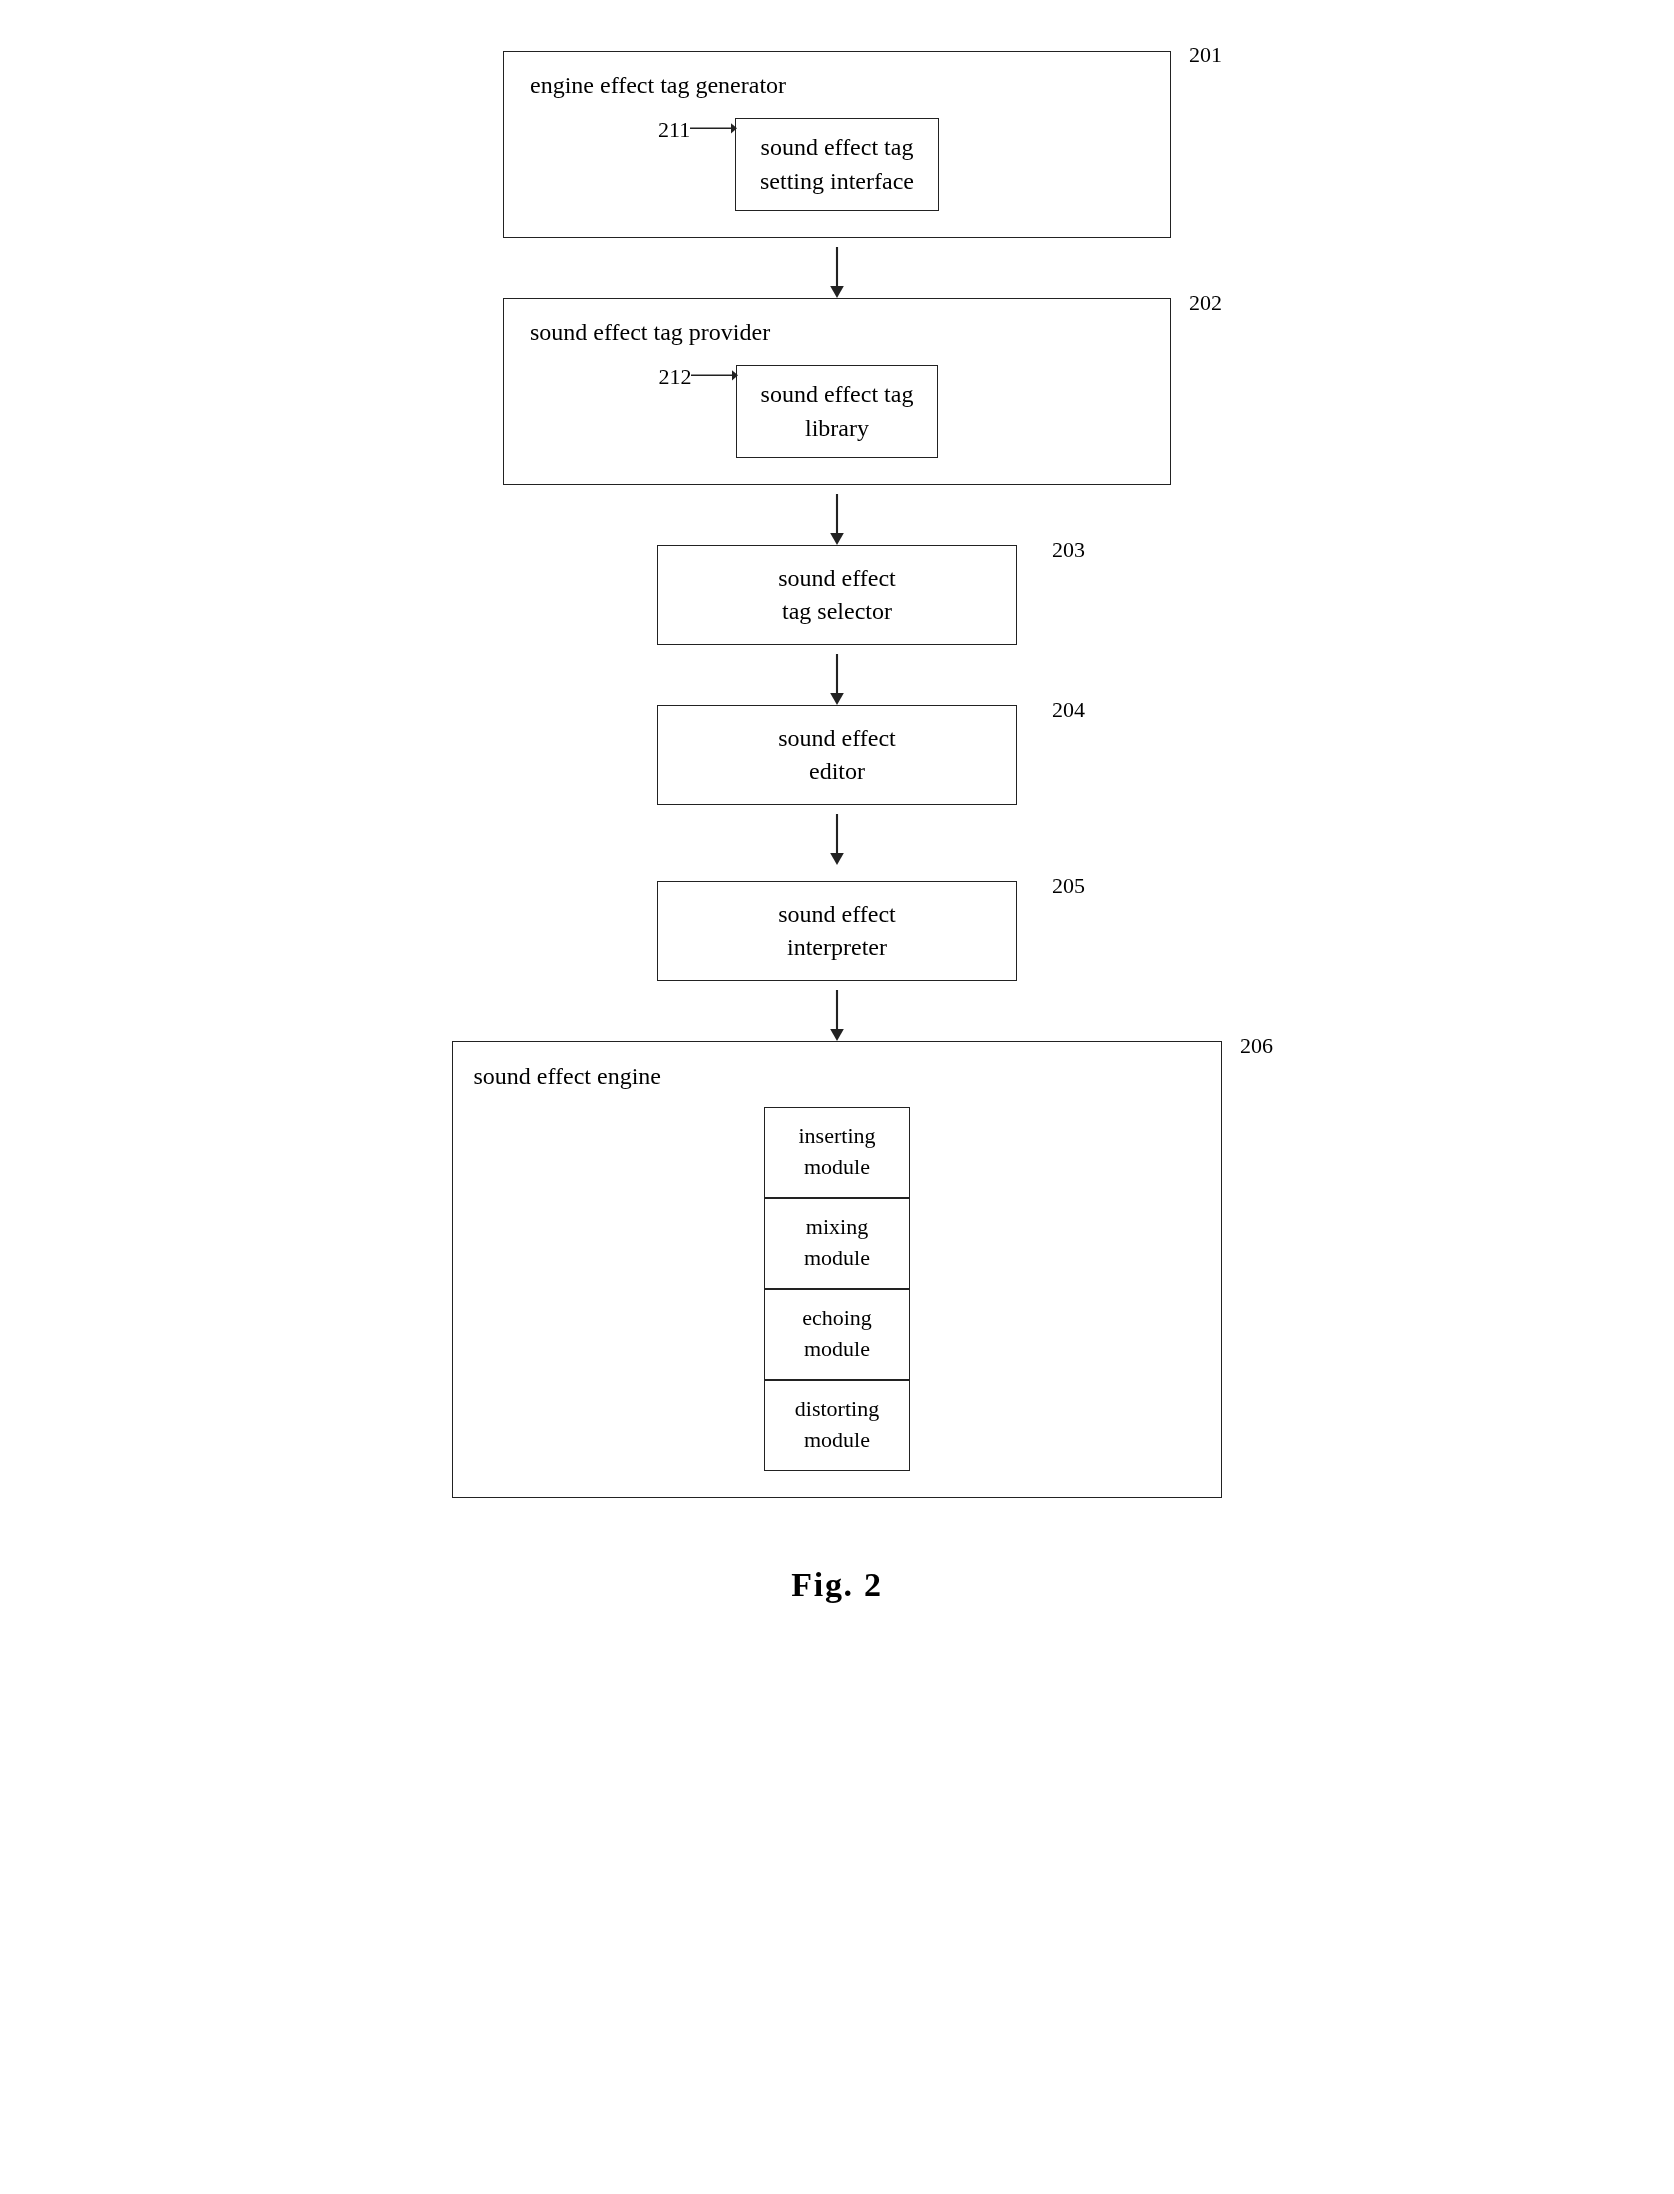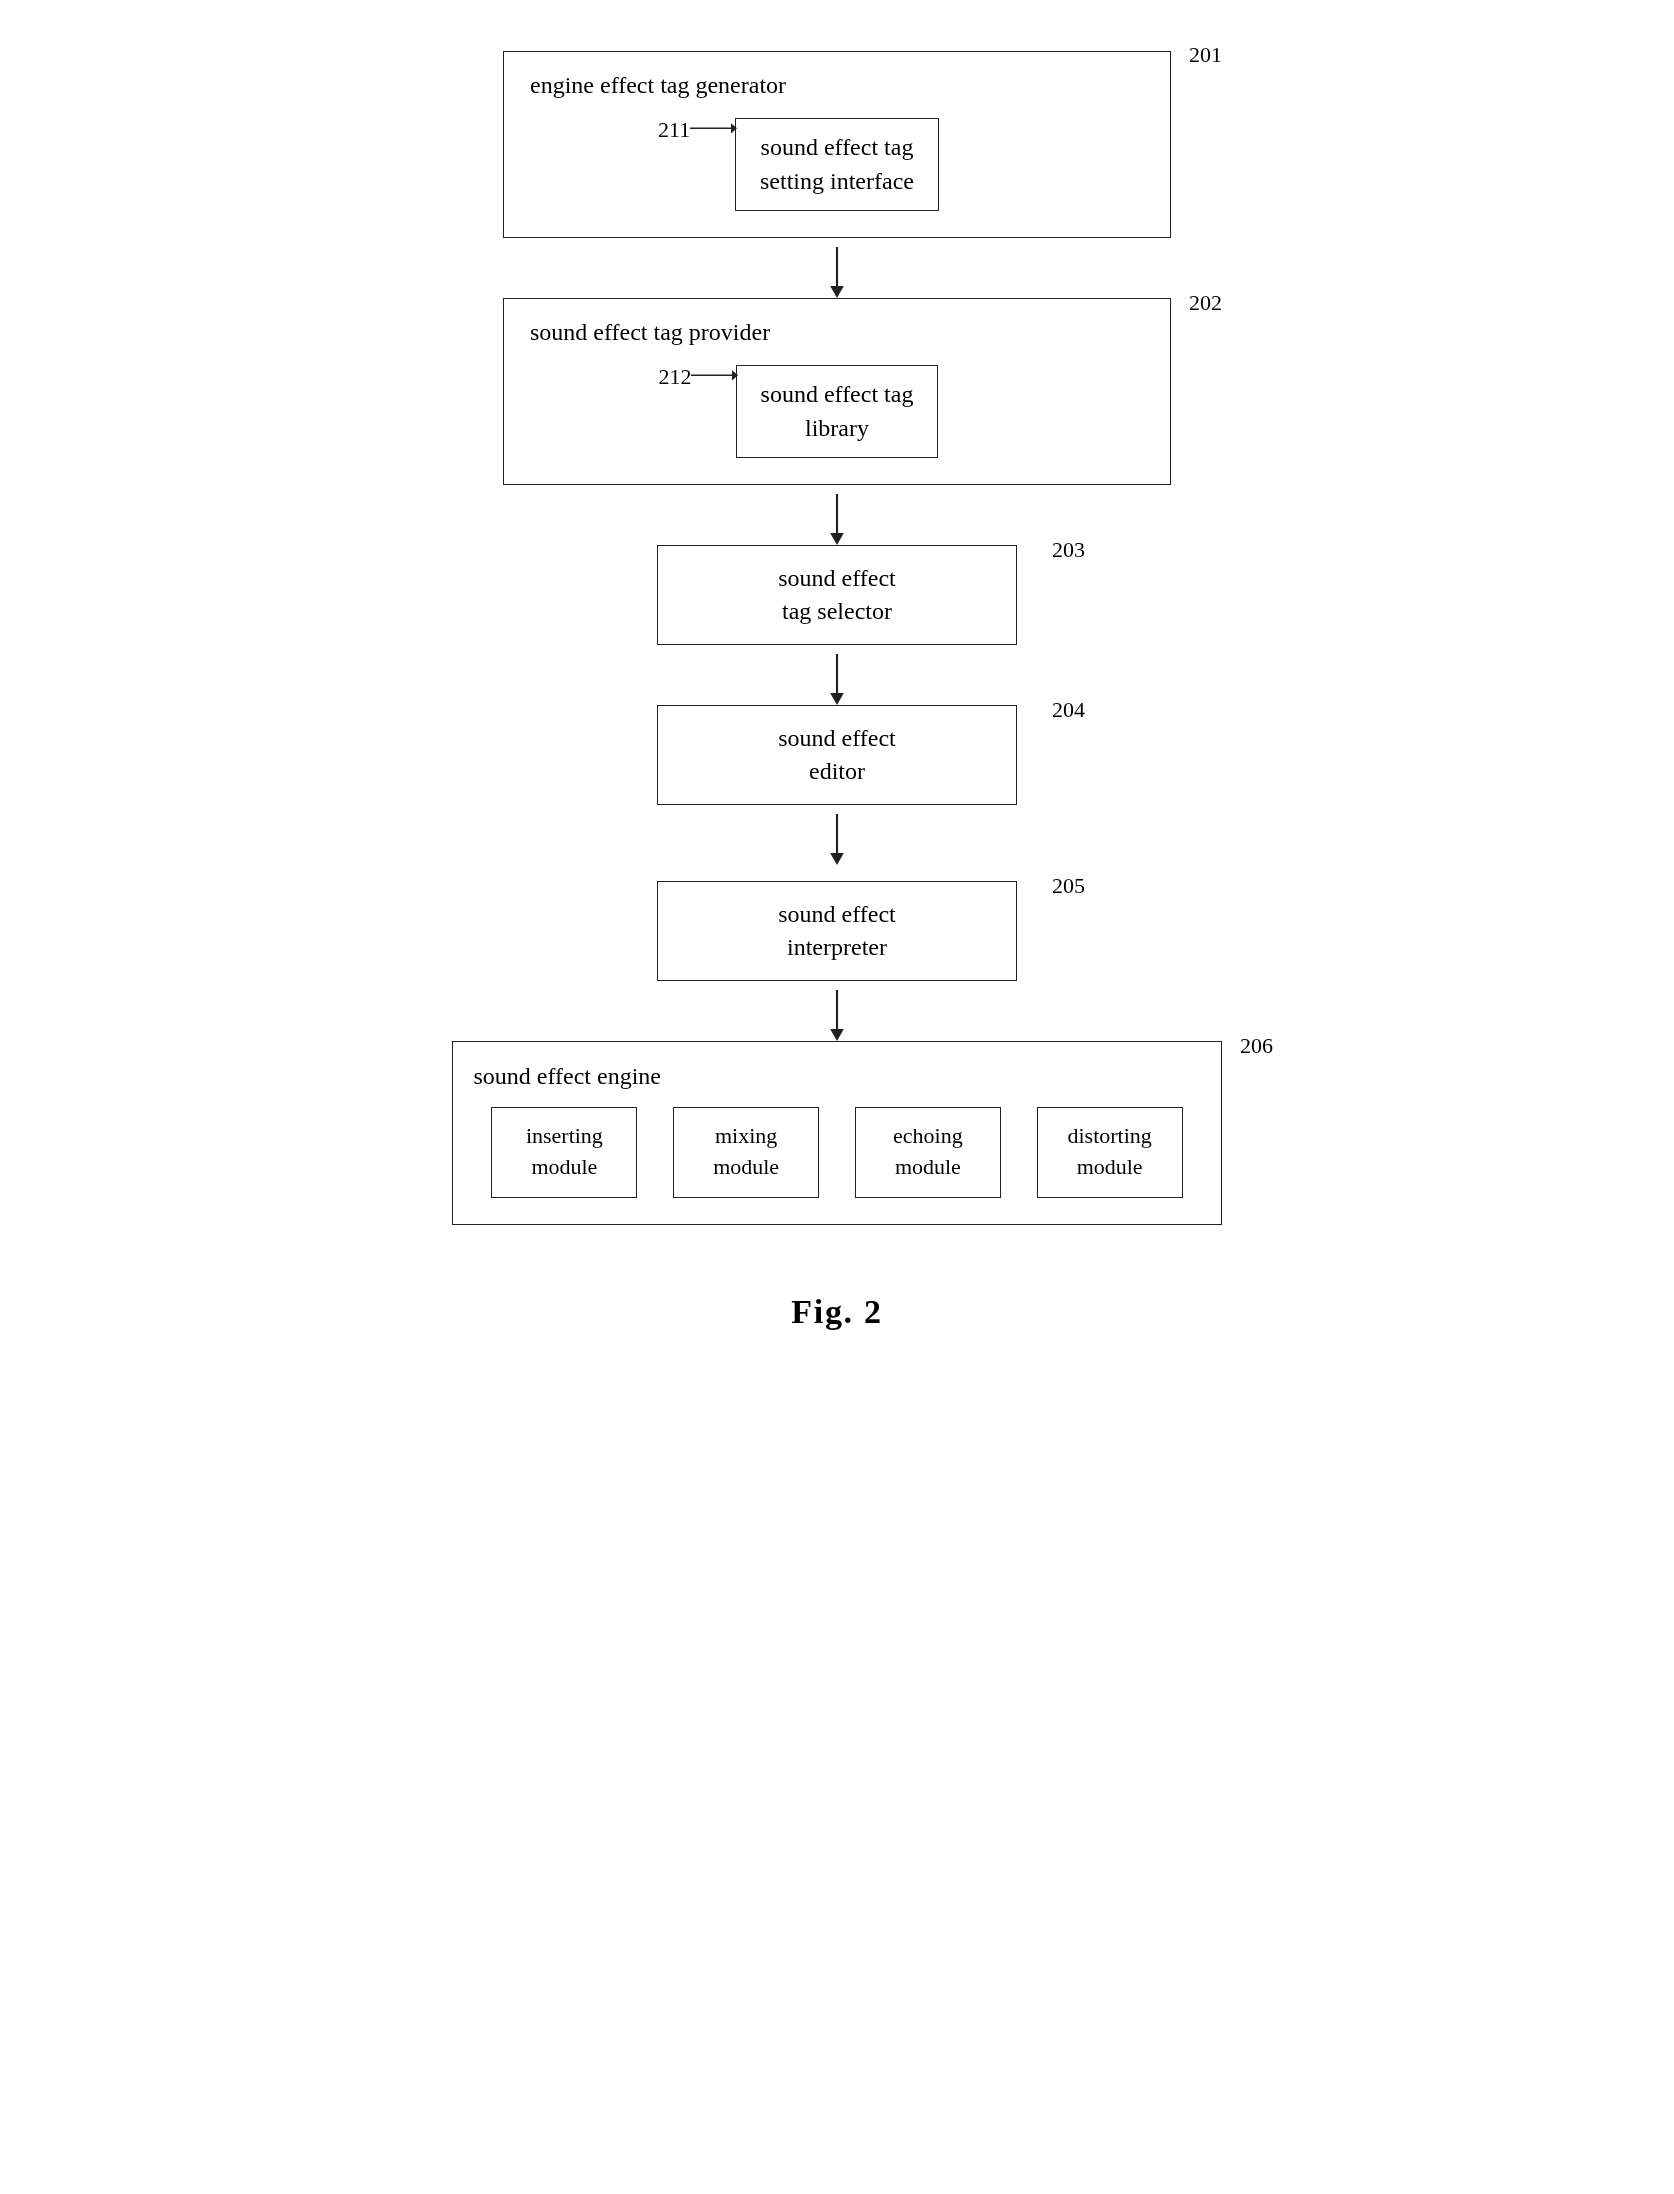--- a/index.html
+++ b/index.html
@@ -63,21 +63,21 @@
       padding: 20.5px 20.5px 26px 20.5px;
       position: relative;
     }
     .engine-title {
       font-size: 24px;
       text-align: left;
       margin-bottom: 17px;
     }
     .modules-row {
       display: flex;
-      flex-direction: row;
+      flex-direction: column;
       justify-content: space-around;
       align-items: center;
     }
     .module-box {
       border: 1.7px solid #222;
       background: #fff;
       text-align: center;
       font-size: 22px;
       line-height: 1.4;
       padding: 13.7px 19px;

